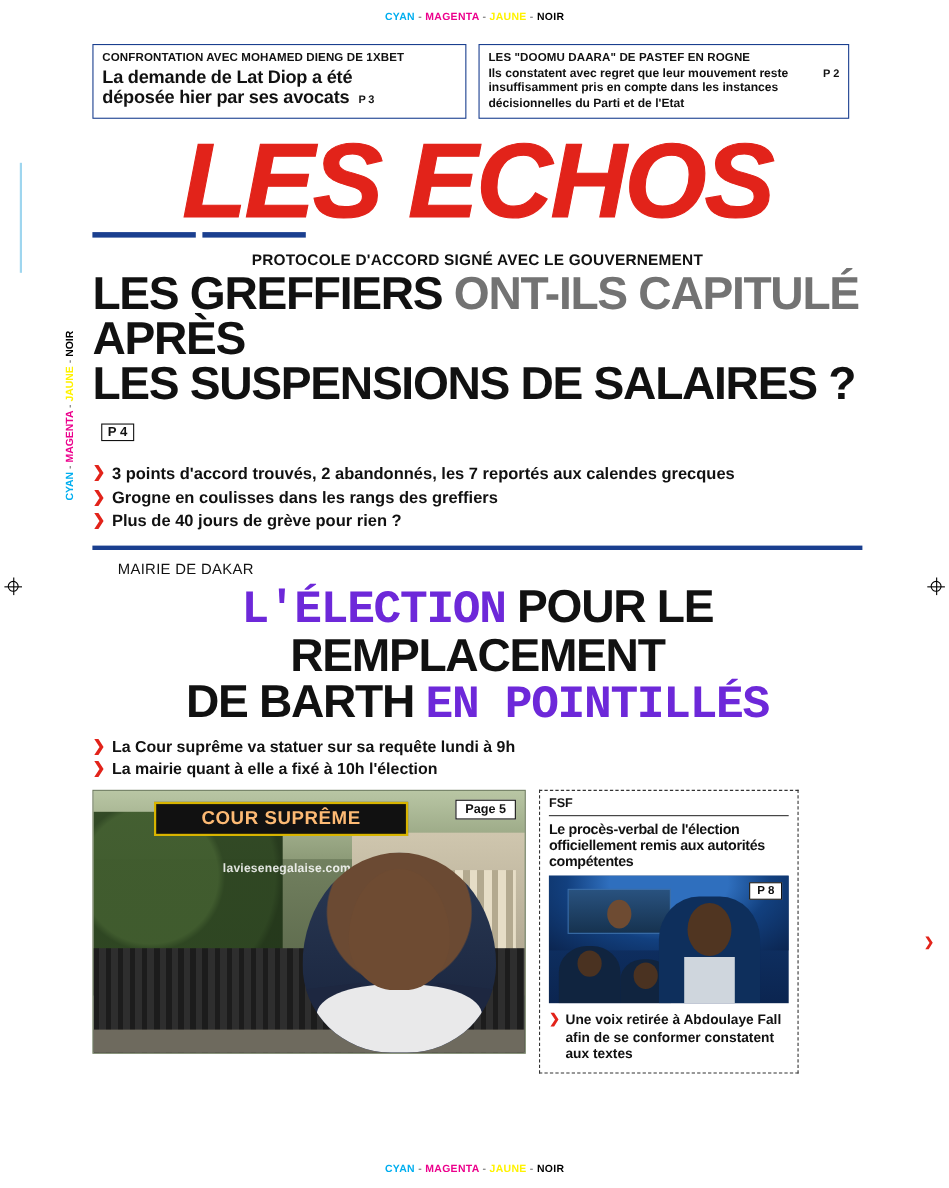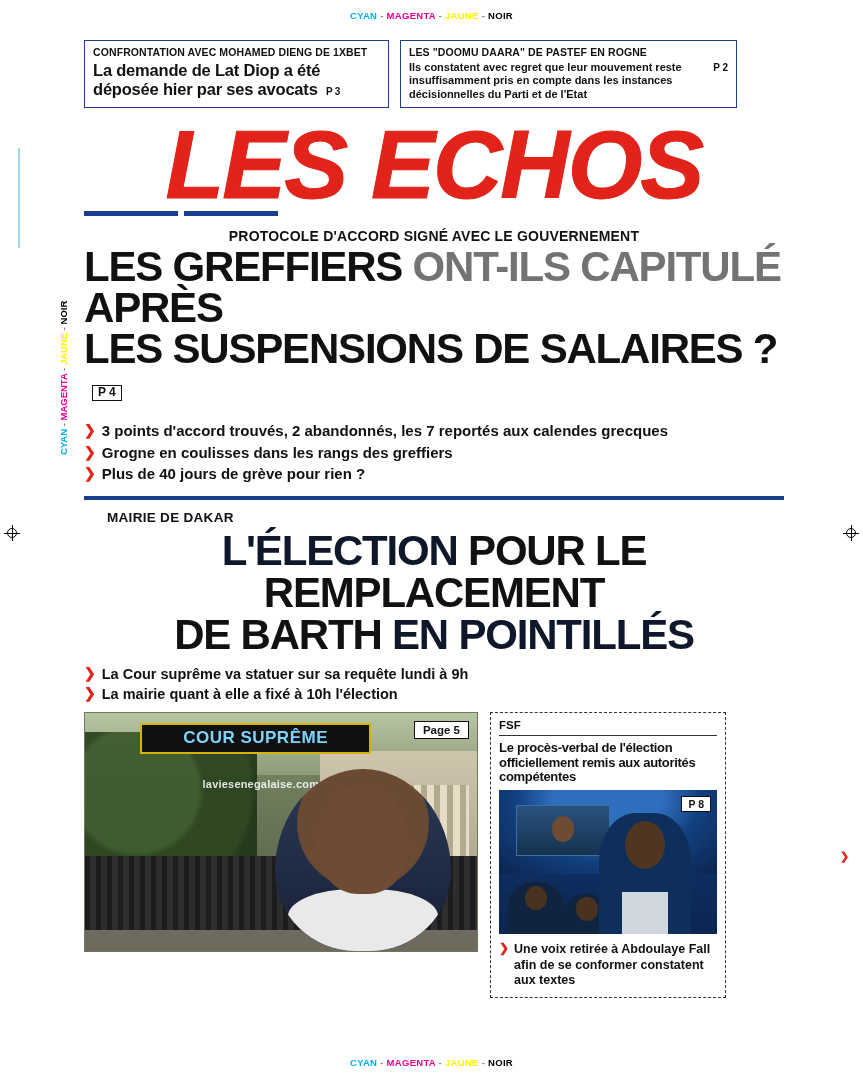--- a/index.html
+++ b/index.html
@@ -89,21 +89,21 @@
   
   .teasers {
     display: flex;
     gap: 11px;
   }
   .teaser {
     border: 1.5px solid #1a3f8f;
     padding: 5px 8px 6px 8px;
     box-sizing: border-box;
   }
-  .teaser-left { width: 305px; }
+  .teaser-left { width: 340px; }
   .teaser-right { width: 337px; }
   .teaser-kicker {
     font-size: 10.5px;
     font-weight: bold;
     color: #111;
     letter-spacing: .1px;
     margin-bottom: 3px;
     line-height: 1.15;
   }
   .teaser-head {
@@ -217,34 +217,34 @@
 
   .blue-divider {
     height: 4px;
     background: #1a3f8f;
     margin: 12px 0 10px 0;
   }
 
   
   .second-kicker {
     font-size: 13.5px;
-    font-weight: bold;
+    font-weight: normal;
     letter-spacing: .3px;
     padding-left: 23px;
   }
   .second-head {
     margin-top: 5px;
     font-size: 42px;
     font-weight: bold;
     line-height: 1.0;
     letter-spacing: -1.2px;
     text-align: center;
     color: #111;
   }
-  .second-head .red { color: #0f172a; }
+  .second-head .red { color: #6d28d9; font-family: Liberation Mono, monospace; }
 
   .second-bullets { margin-top: 8px; }
   .second-bullets .bullet { font-size: 14.5px; line-height: 1.38; }
 
   
   .bottom {
     display: flex;
     gap: 12px;
     margin-top: 8px;
   }
@@ -281,21 +281,21 @@
     position: absolute; left: 0; right: 0; bottom: 0; height: 9%;
     background: #6e6a5e;
   }
   .banner {
     position: absolute;
     left: 14%;
     top: 4%;
     width: 58%;
     background: #111;
     border: 2px solid #d8b400;
-    color: #7dd3fc;
+    color: #fdba74;
     font-weight: bold;
     font-size: 17px;
     text-align: center;
     letter-spacing: .5px;
     padding: 3px 0 4px 0;
   }
   .watermark {
     position: absolute;
     left: 30%;
     top: 27%;
@@ -375,21 +375,21 @@
   }
   .side-head {
     font-size: 13px;
     font-weight: bold;
     line-height: 1.1;
     letter-spacing: -.3px;
   }
   .side-photo {
     position: relative;
     margin-top: 6px;
-    height: 144px;
+    height: 116px;
     background: linear-gradient(#123a74, #0b2550);
     overflow: hidden;
   }
   .side-photo .backlight {
     position: absolute; left: 0; top: 0; right: 0; height: 58%;
     background: radial-gradient(ellipse at 50% 10%, #2f6fbe 0 35%, #12407f 60%, #0b2550 100%);
   }
   .side-photo .screen {
     position: absolute; left: 8%; top: 10%; width: 42%; height: 34%;
     background: linear-gradient(#29527f, #16324f);

